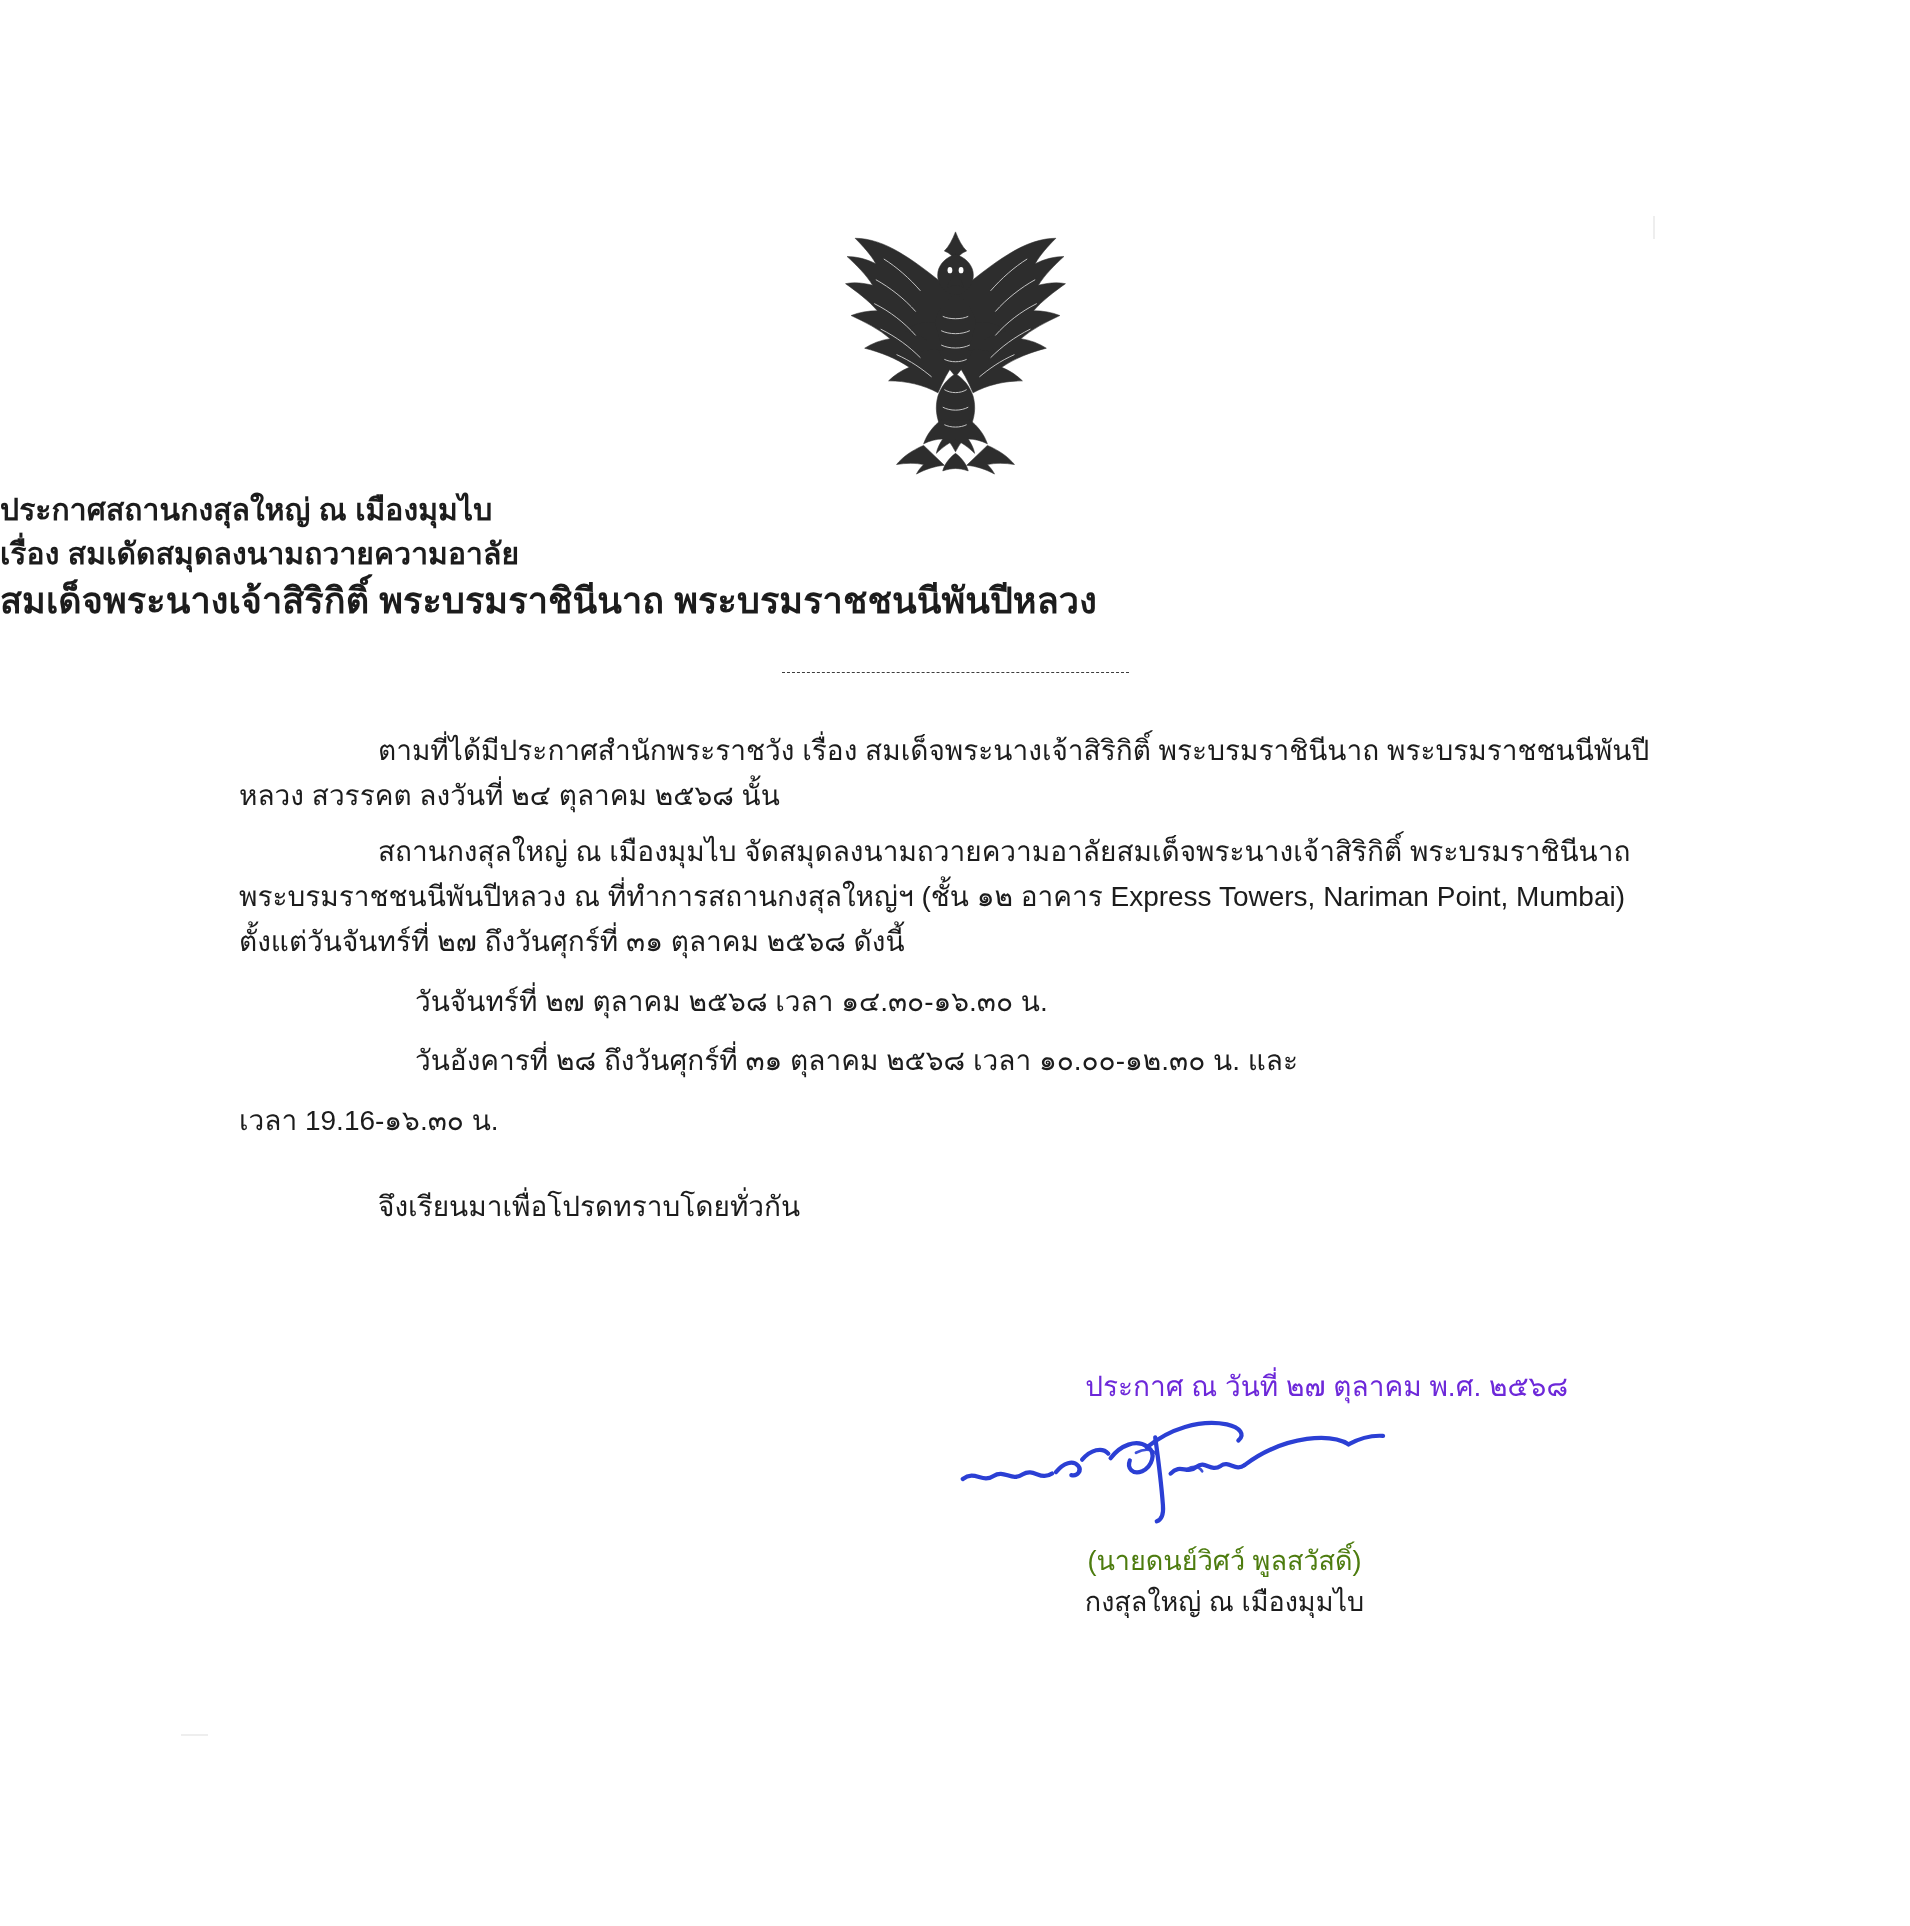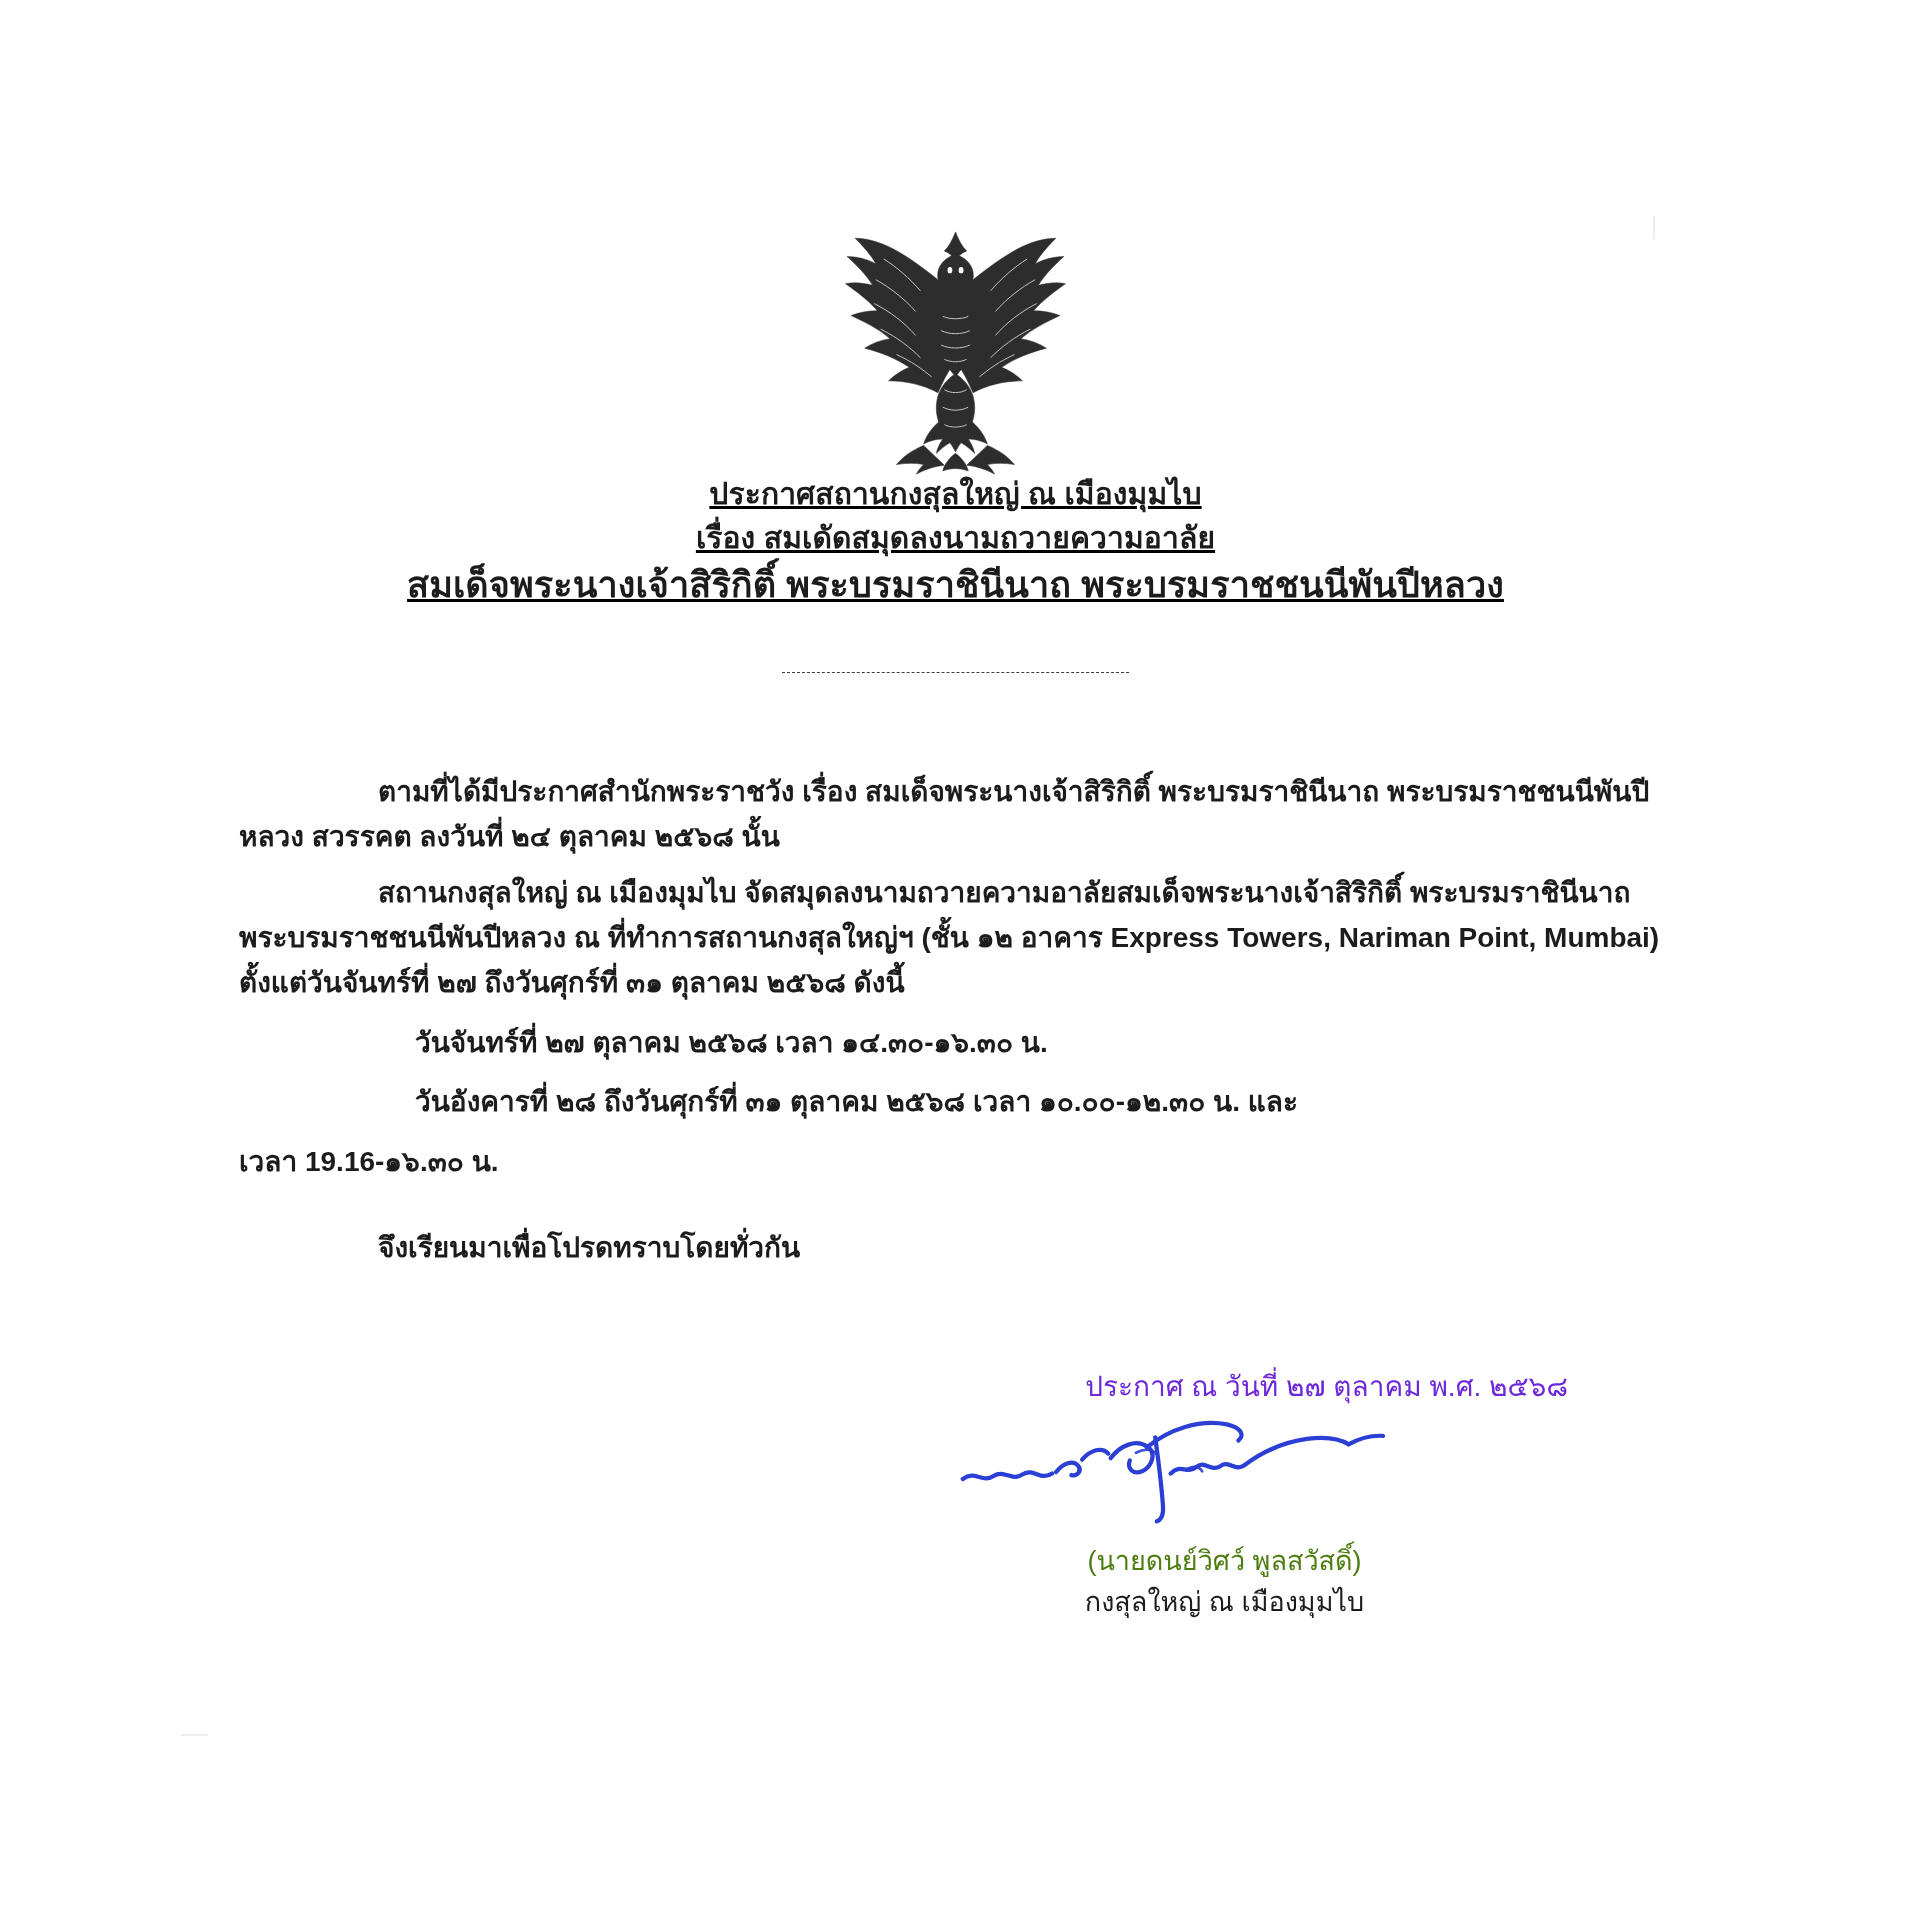--- a/index.html
+++ b/index.html
@@ -34,25 +34,23 @@
   }
   .emblem {
     width: 239px;
     height: 266px;
     display: block;
   }
 
   
   .heading {
     position: absolute;
-    top: 472px;
+    top: 488px;
     left: 0;
     width: 100%;
-    text-align: center;
-    text-decoration: underline;
   }
   .heading-line {
     font-size: 30px;
     font-weight: 700;
     color: #1c1c1c;
     line-height: 1.45;
     letter-spacing: 0.1px;
   }
   .heading-line.l3 {
     font-size: 36px;
@@ -69,24 +67,23 @@
   .rule {
     width: 347px;
     height: 0;
     border-top: 1.5px dashed #1c1c1c;
     opacity: 0.85;
   }
 
   
   .body-block {
     position: absolute;
-    top: 769px;
+    top: 728px;
     left: 239px;
     width: 1433px;
-    font-weight: bold;
   }
   .para {
     font-size: 28px;
     line-height: 1.62;
     color: #1c1c1c;
     margin: 0 0 10px 0;
     text-align: left;
   }
   .para .indent {
     display: inline-block;

